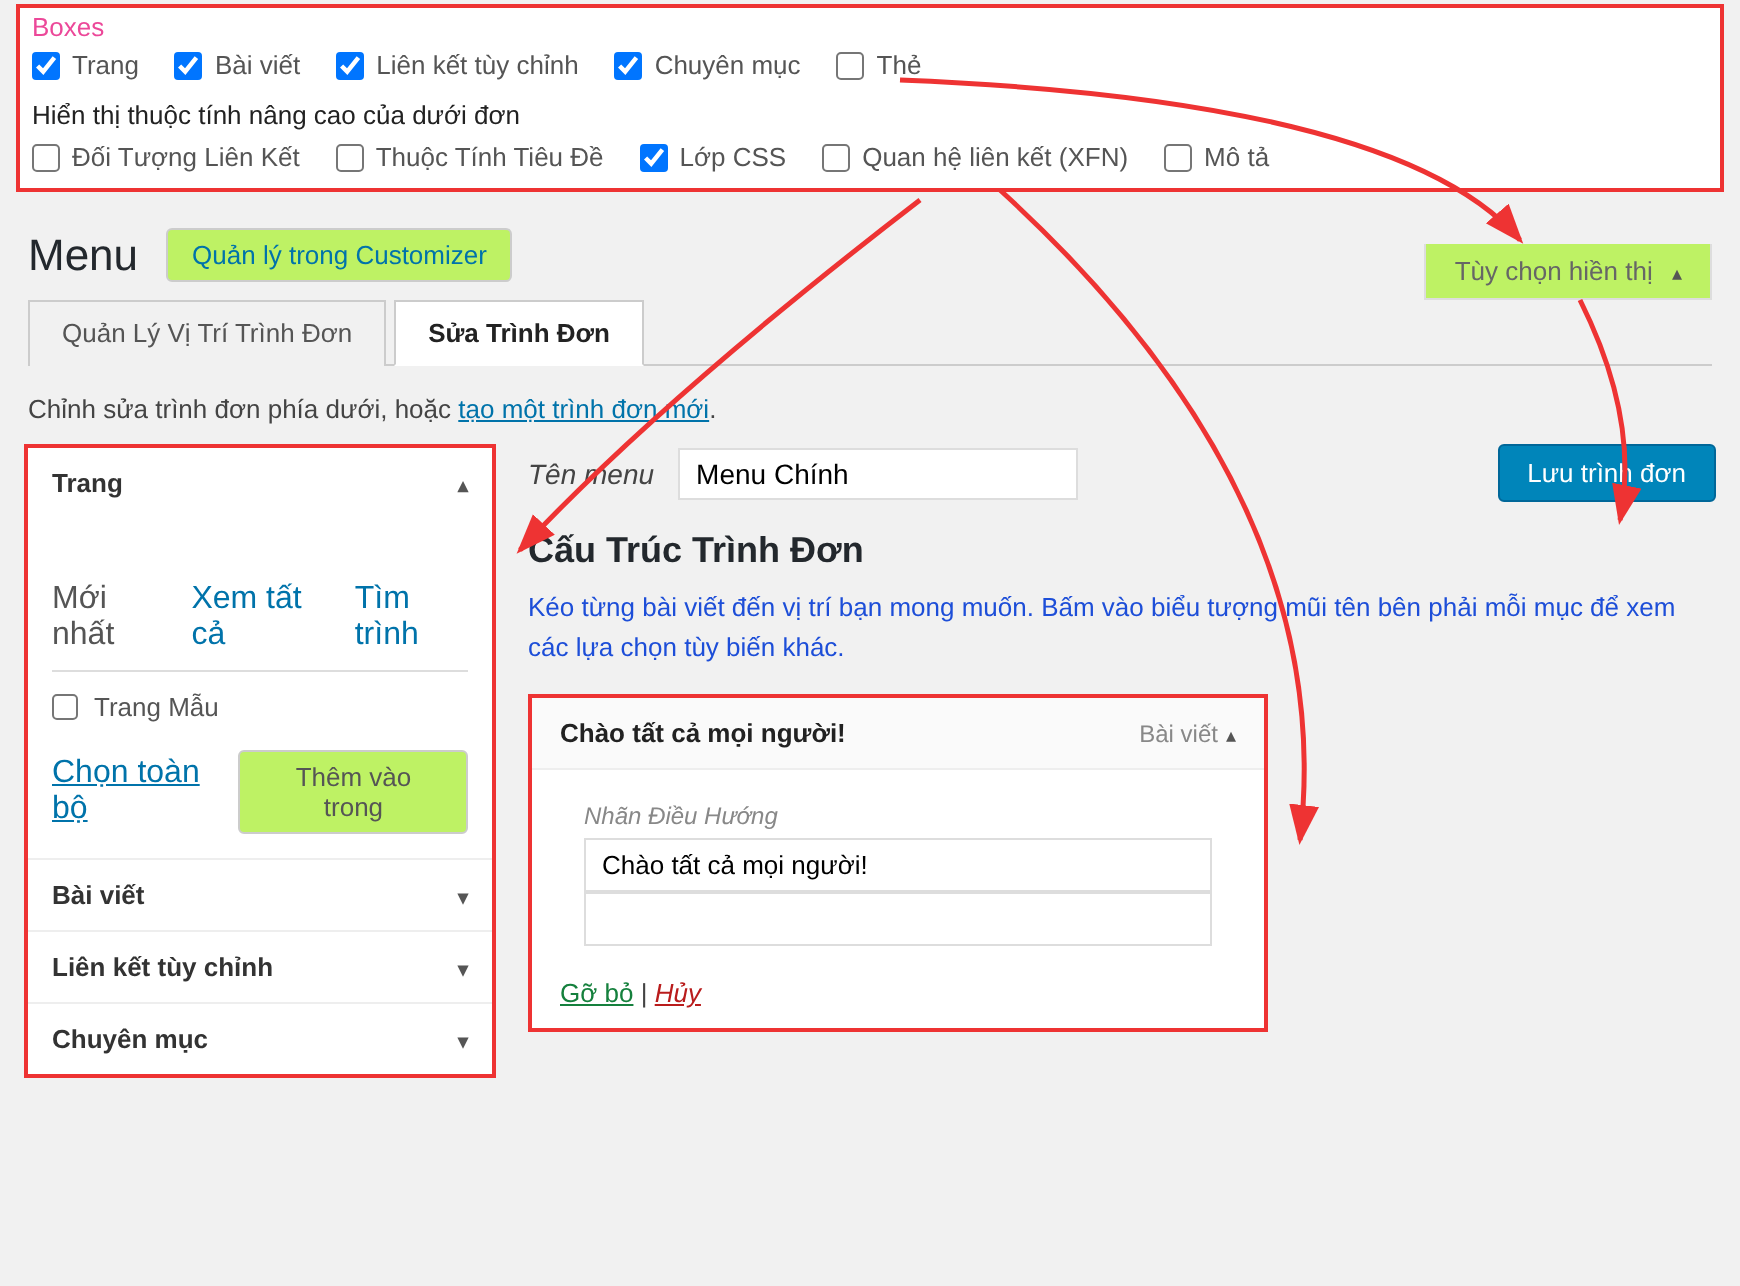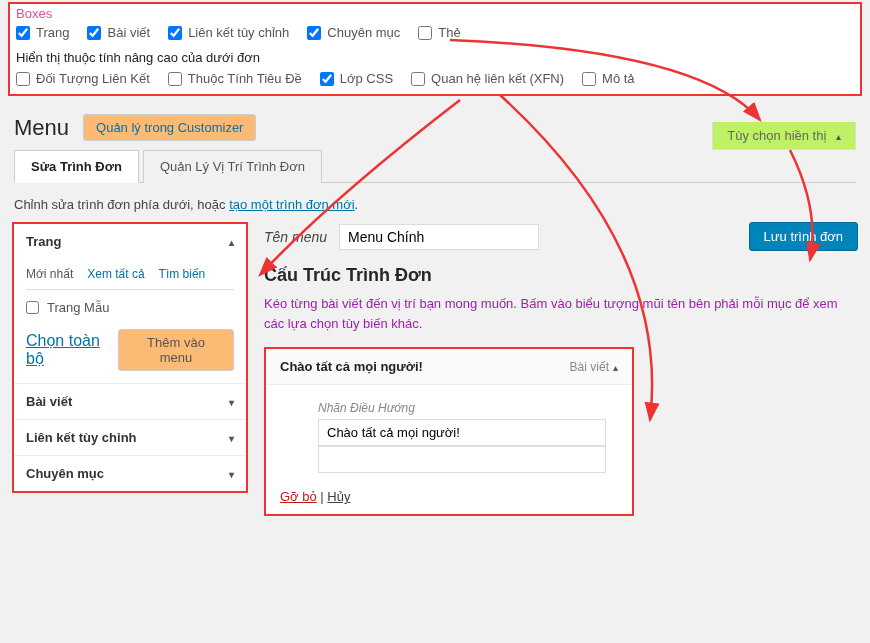--- a/index.html
+++ b/index.html
@@ -8,67 +8,67 @@
 .check-item { display: flex; align-items: center; gap: 6px; color: #555; }
 .check-item input { width: 14px; height: 14px; border: 1px solid #7a9bbd; }
 .subhead { font-size: 13px; color: #222; margin: 10px 0 6px; }
 .top-panel { border: 2px solid #e33; margin: 2px 8px 0; background: #fff; padding: 2px 6px 8px; position: relative; }
 
 .screen-options-tab { position: absolute; right: 14px; top: 122px; background: #bef264; border: 1px solid #ddd; border-top: none; padding: 6px 14px; color: #666; font-size: 13px; }
 .screen-options-tab .caret { margin-left: 6px; }
 
 .page-head { display: flex; align-items: center; gap: 14px; margin: 18px 14px 8px; }
 .page-head h1 { font-size: 22px; font-weight: 400; color: #23282d; }
-.btn-secondary { background: #fdba74; border: 1px solid #ccc; padding: 5px 12px; color: #0073aa; border-radius: 3px; font-size: 13px; }
+.btn-secondary { background: #bef264; border: 1px solid #ccc; padding: 5px 12px; color: #0073aa; border-radius: 3px; font-size: 13px; }
 
 .tabs { display: flex; margin: 0 14px; border-bottom: 1px solid #ccc; }
 .tab { padding: 8px 16px; border: 1px solid #ccc; border-bottom: none; background: #f1f1f1; color: #555; margin-right: 4px; position: relative; top: 1px; }
 .tab.active { background: #fff; font-weight: 600; color: #222; border-bottom: 1px solid #fff; }
 
 .info-bar { margin: 14px 14px 10px; color: #444; }
 .info-bar a { color: #0073aa; text-decoration: underline; }
 
 .columns { display: flex; gap: 16px; margin: 8px 12px 0; align-items: flex-start; }
 .col-left { width: 236px; }
 .col-right { flex: 1; }
 
 .accordion { border: 1px solid #ddd; background: #fff; }
 .acc-head { display: flex; justify-content: space-between; align-items: center; padding: 10px 12px; border-top: 1px solid #eee; font-weight: 600; color: #333; }
 .acc-head:first-child { border-top: none; }
 .acc-body { padding: 8px 12px 12px; }
 .subtabs { display: flex; gap: 14px; border-bottom: 1px solid #ddd; margin-bottom: 10px; padding-bottom: 8px; }
-.subtabs span { color: #0073aa; font-size: 12px; }
+.subtabs span { color: #0073aa; font-size: 16px; margin-top: 24px; }
 .subtabs span.active { color: #555; }
 .page-item { display: flex; gap: 8px; color: #555; margin: 6px 0 14px; }
 .select-row { display: flex; justify-content: space-between; align-items: center; }
 .select-row a { color: #0073aa; text-decoration: underline; font-size: 16px; }
 
 .left-redbox { border: 2px solid #e33; padding: 0; }
 
 .menu-name-row { display: flex; align-items: center; gap: 12px; margin-bottom: 14px; }
 .menu-name-row label { color: #444; font-style: italic; font-size: 14px; }
 .menu-name-row input[type=text] { border: 1px solid #ddd; padding: 4px 8px; width: 200px; font-size: 14px; }
 .btn-primary { margin-left: auto; background: #0085ba; color: #fff; border: 1px solid #006799; padding: 6px 14px; border-radius: 3px; font-size: 13px; }
 
 .col-right h2 { font-size: 18px; font-weight: 600; color: #23282d; margin-bottom: 8px; }
-.col-right .desc { color: #a21caf; line-height: 1.5; margin-bottom: 14px; }
+.col-right .desc { color: #1d4ed8; line-height: 1.5; margin-bottom: 14px; }
 
 .menu-item-box { border: 2px solid #e33; background: #fff; padding: 0; width: 370px; }
 .mi-head { display: flex; justify-content: space-between; align-items: center; padding: 10px 14px; border-bottom: 1px solid #eee; background: #fafafa; }
 .mi-head .title { font-weight: 600; color: #222; }
 .mi-head .type { color: #888; font-size: 12px; display: flex; align-items: center; gap: 4px; }
-.mi-body { padding: 10px 26px; margin-left: 26px; }
+.mi-body { padding: 10px 26px; }
 .mi-body .lbl { color: #888; font-style: italic; font-size: 12px; margin: 6px 0 4px; }
 .mi-body input[type=text] { width: 100%; border: 1px solid #ddd; padding: 5px 8px; font-size: 13px; }
 .mi-body .small-input { width: 120px; }
 .mi-origin { border-top: 1px solid #eee; margin-top: 14px; padding-top: 10px; color: #555; font-size: 12px; }
 .mi-origin a { color: #0073aa; text-decoration: underline; }
 .mi-actions { padding: 6px 14px 10px; font-size: 13px; }
-.mi-actions .remove { color: #b91c1c; }
-.mi-actions .cancel { color: #404040; text-decoration: underline; }
+.mi-actions .remove { color: #15803d; }
+.mi-actions .cancel { color: #b91c1c; text-decoration: underline; font-style: italic; }
 
 .caret-down::after { content: "▾"; font-size: 10px; color: #555; }
 .caret-up::after { content: "▴"; font-size: 10px; color: #555; }
 
 svg.arrow { position: absolute; pointer-events: none; }
 </style>
 </head>
 <body>
 
 <div class="top-panel">
@@ -124,50 +124,50 @@
   <span>Tùy chọn hiền thị</span>
   <span class="caret caret-up"></span>
 </div>
 
 <div class="page-head">
   <h1>Menu</h1>
   <button class="btn-secondary">Quản lý trong Customizer</button>
 </div>
 
 <div class="tabs">
+  <div class="tab">Quản Lý Vị Trí Trình Đơn</div>
   <div class="tab active">Sửa Trình Đơn</div>
-  <div class="tab">Quản Lý Vị Trí Trình Đơn</div>
 </div>
 
 <div class="info-bar">
   <span>Chỉnh sửa trình đơn phía dưới, hoặc </span><a href="#">tạo một trình đơn mới</a><span>.</span>
 </div>
 
 <div class="columns">
 
   <div class="col-left">
     <div class="left-redbox">
       <div class="accordion" style="border:none;">
         <div class="acc-head">
           <span>Trang</span>
           <span class="caret-up"></span>
         </div>
         <div class="acc-body">
           <div class="subtabs">
             <span class="active">Mới nhất</span>
             <span>Xem tất cả</span>
-            <span>Tìm biến</span>
+            <span>Tìm trình</span>
           </div>
           <label class="page-item">
             <input type="checkbox" style="">
             <span>Trang Mẫu</span>
           </label>
           <div class="select-row">
             <a href="#">Chọn toàn bộ</a>
-            <button class="btn-secondary" style="color:#555;">Thêm vào menu</button>
+            <button class="btn-secondary" style="color:#555;">Thêm vào trong</button>
           </div>
         </div>
         <div class="acc-head">
           <span>Bài viết</span>
           <span class="caret-down"></span>
         </div>
         <div class="acc-head">
           <span>Liên kết tùy chỉnh</span>
           <span class="caret-down"></span>
         </div>

